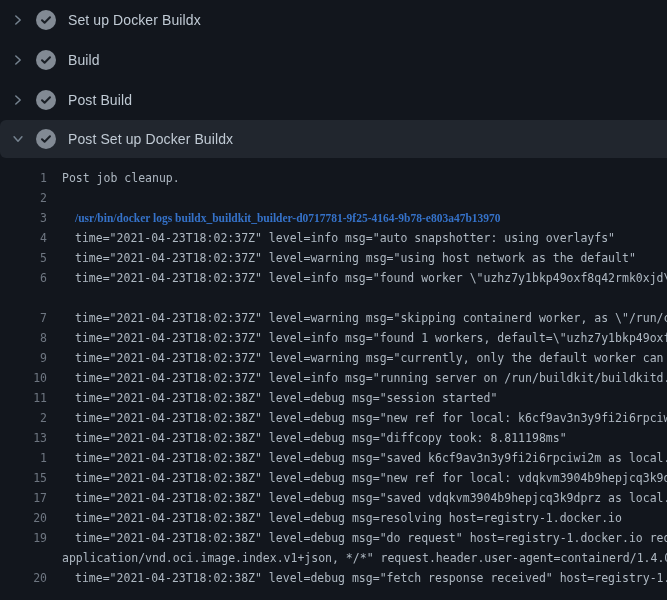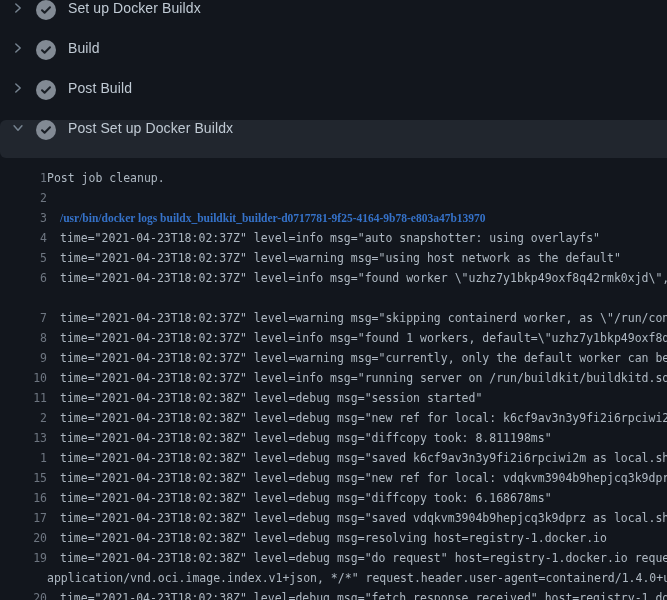--- a/index.html
+++ b/index.html
@@ -14,21 +14,21 @@
     --check-stroke:#1a1f26;
   }
   html,body{margin:0;padding:0;}
   body{
     width:667px;height:600px;overflow:hidden;
     background:var(--page-bg);
     font-family:"Liberation Sans",sans-serif;
     position:relative;
   }
   .section-row{
-    display:flex;align-items:flex-start;
+    display:flex;align-items:center;
     height:40px;
     padding-left:10px;
     cursor:pointer;
     box-sizing:border-box;
   }
   .section-row.expanded{
     height:38px;
     width:120%;
     background:var(--header-bg);
     border-radius:6px;
@@ -63,20 +63,21 @@
     white-space:pre;
   }
   .log-num{
     flex:0 0 47px;width:47px;
     text-align:right;
     color:var(--line-num);
     cursor:pointer;
     user-select:none;
   }
   .log-text{
+    margin-left:15px;
     color:var(--log-text);
     white-space:pre;
   }
   .log-row.indent1 .log-text{padding-left:13px;}
   .log-row.cmd .log-text{
     color:var(--command-color);
     font-weight:bold;
     font-family:Liberation Serif, serif;
   }
   .tri{
@@ -229,24 +230,20 @@
   <div class="log-row indent1">
     <span class="log-num">1</span>
     <span class="log-text"><span class="log-text-content">time="2021-04-23T18:02:38Z" level=debug msg="saved k6cf9av3n3y9fi2i6rpciwi2m as local.sharedKey"</span></span>
   </div>
 
   <div class="log-row indent1">
     <span class="log-num">15</span>
     <span class="log-text"><span class="log-text-content">time="2021-04-23T18:02:38Z" level=debug msg="new ref for local: vdqkvm3904b9hepjcq3k9dprz"</span></span>
   </div>
 
-  <div class="log-row indent1">
-    <span class="log-num">16</span>
-    <span class="log-text"><span class="log-text-content">time="2021-04-23T18:02:38Z" level=debug msg="diffcopy took: 6.168678ms"</span></span>
-  </div>
 
   <div class="log-row indent1">
     <span class="log-num">17</span>
     <span class="log-text"><span class="log-text-content">time="2021-04-23T18:02:38Z" level=debug msg="saved vdqkvm3904b9hepjcq3k9dprz as local.sharedKey"</span></span>
   </div>
 
   <div class="log-row indent1">
     <span class="log-num">20</span>
     <span class="log-text"><span class="log-text-content">time="2021-04-23T18:02:38Z" level=debug msg=resolving host=registry-1.docker.io</span></span>
   </div>

